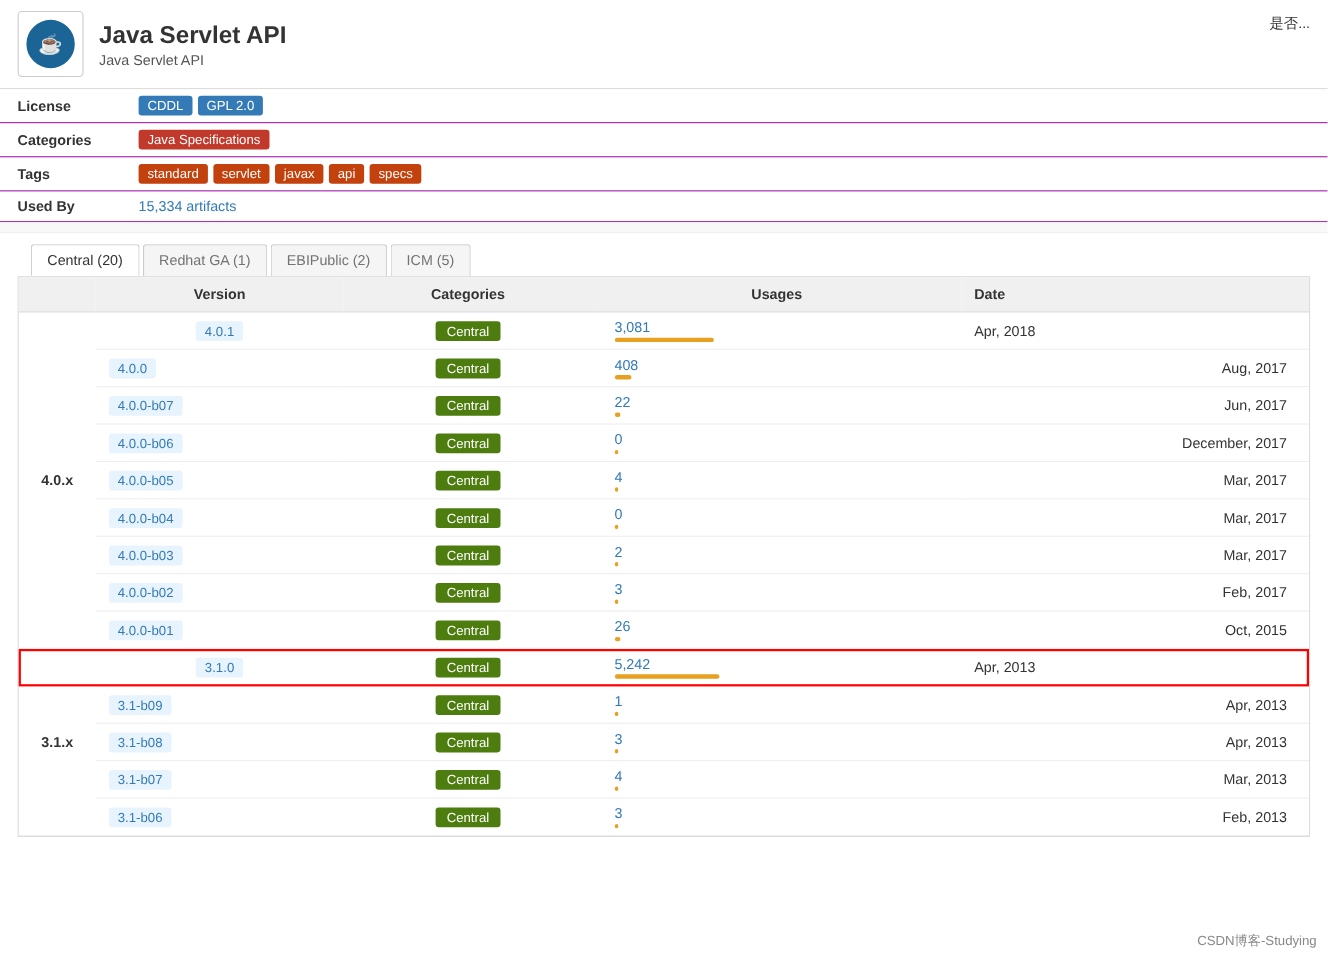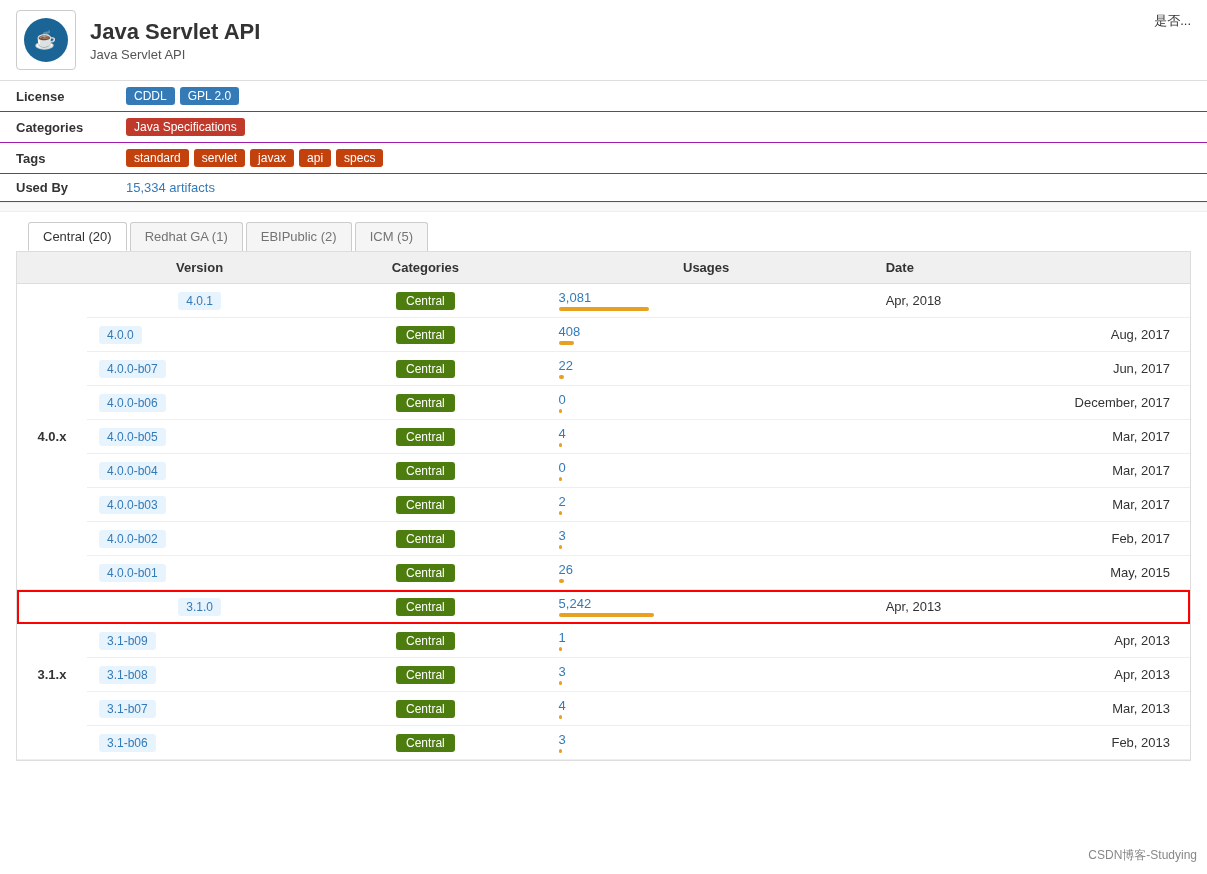--- a/index.html
+++ b/index.html
@@ -374,21 +374,21 @@
         </tr>
         <tr>
           <td><a href="#" class="version-link">4.0.0-b01</a></td>
           <td style="text-align: center;"><span class="repo-badge">Central</span></td>
           <td style="text-align: left; padding-left: 20px;">
             <div class="usage-cell">
               <a href="#" class="usage-num">26</a>
               <div class="usage-bar" style="width: 5px; background: rgb(232, 160, 32);"></div>
             </div>
           </td>
-          <td>May, 2015</td>
+          <td>Oct, 2015</td>
         </tr>
         <tr style="outline: red solid 2px; outline-offset: -2px;">
           <td rowspan="5" style="font-weight: bold; vertical-align: middle; text-align: center;">3.1.x</td>
           <td><a href="#" class="version-link">3.1.0</a></td>
           <td style="text-align: center;"><span class="repo-badge">Central</span></td>
           <td style="text-align: left; padding-left: 20px;">
             <div class="usage-cell">
               <a href="#" class="usage-num">5,242</a>
               <div class="usage-bar" style="width: 95px; background: rgb(232, 160, 32);"></div>
             </div>

